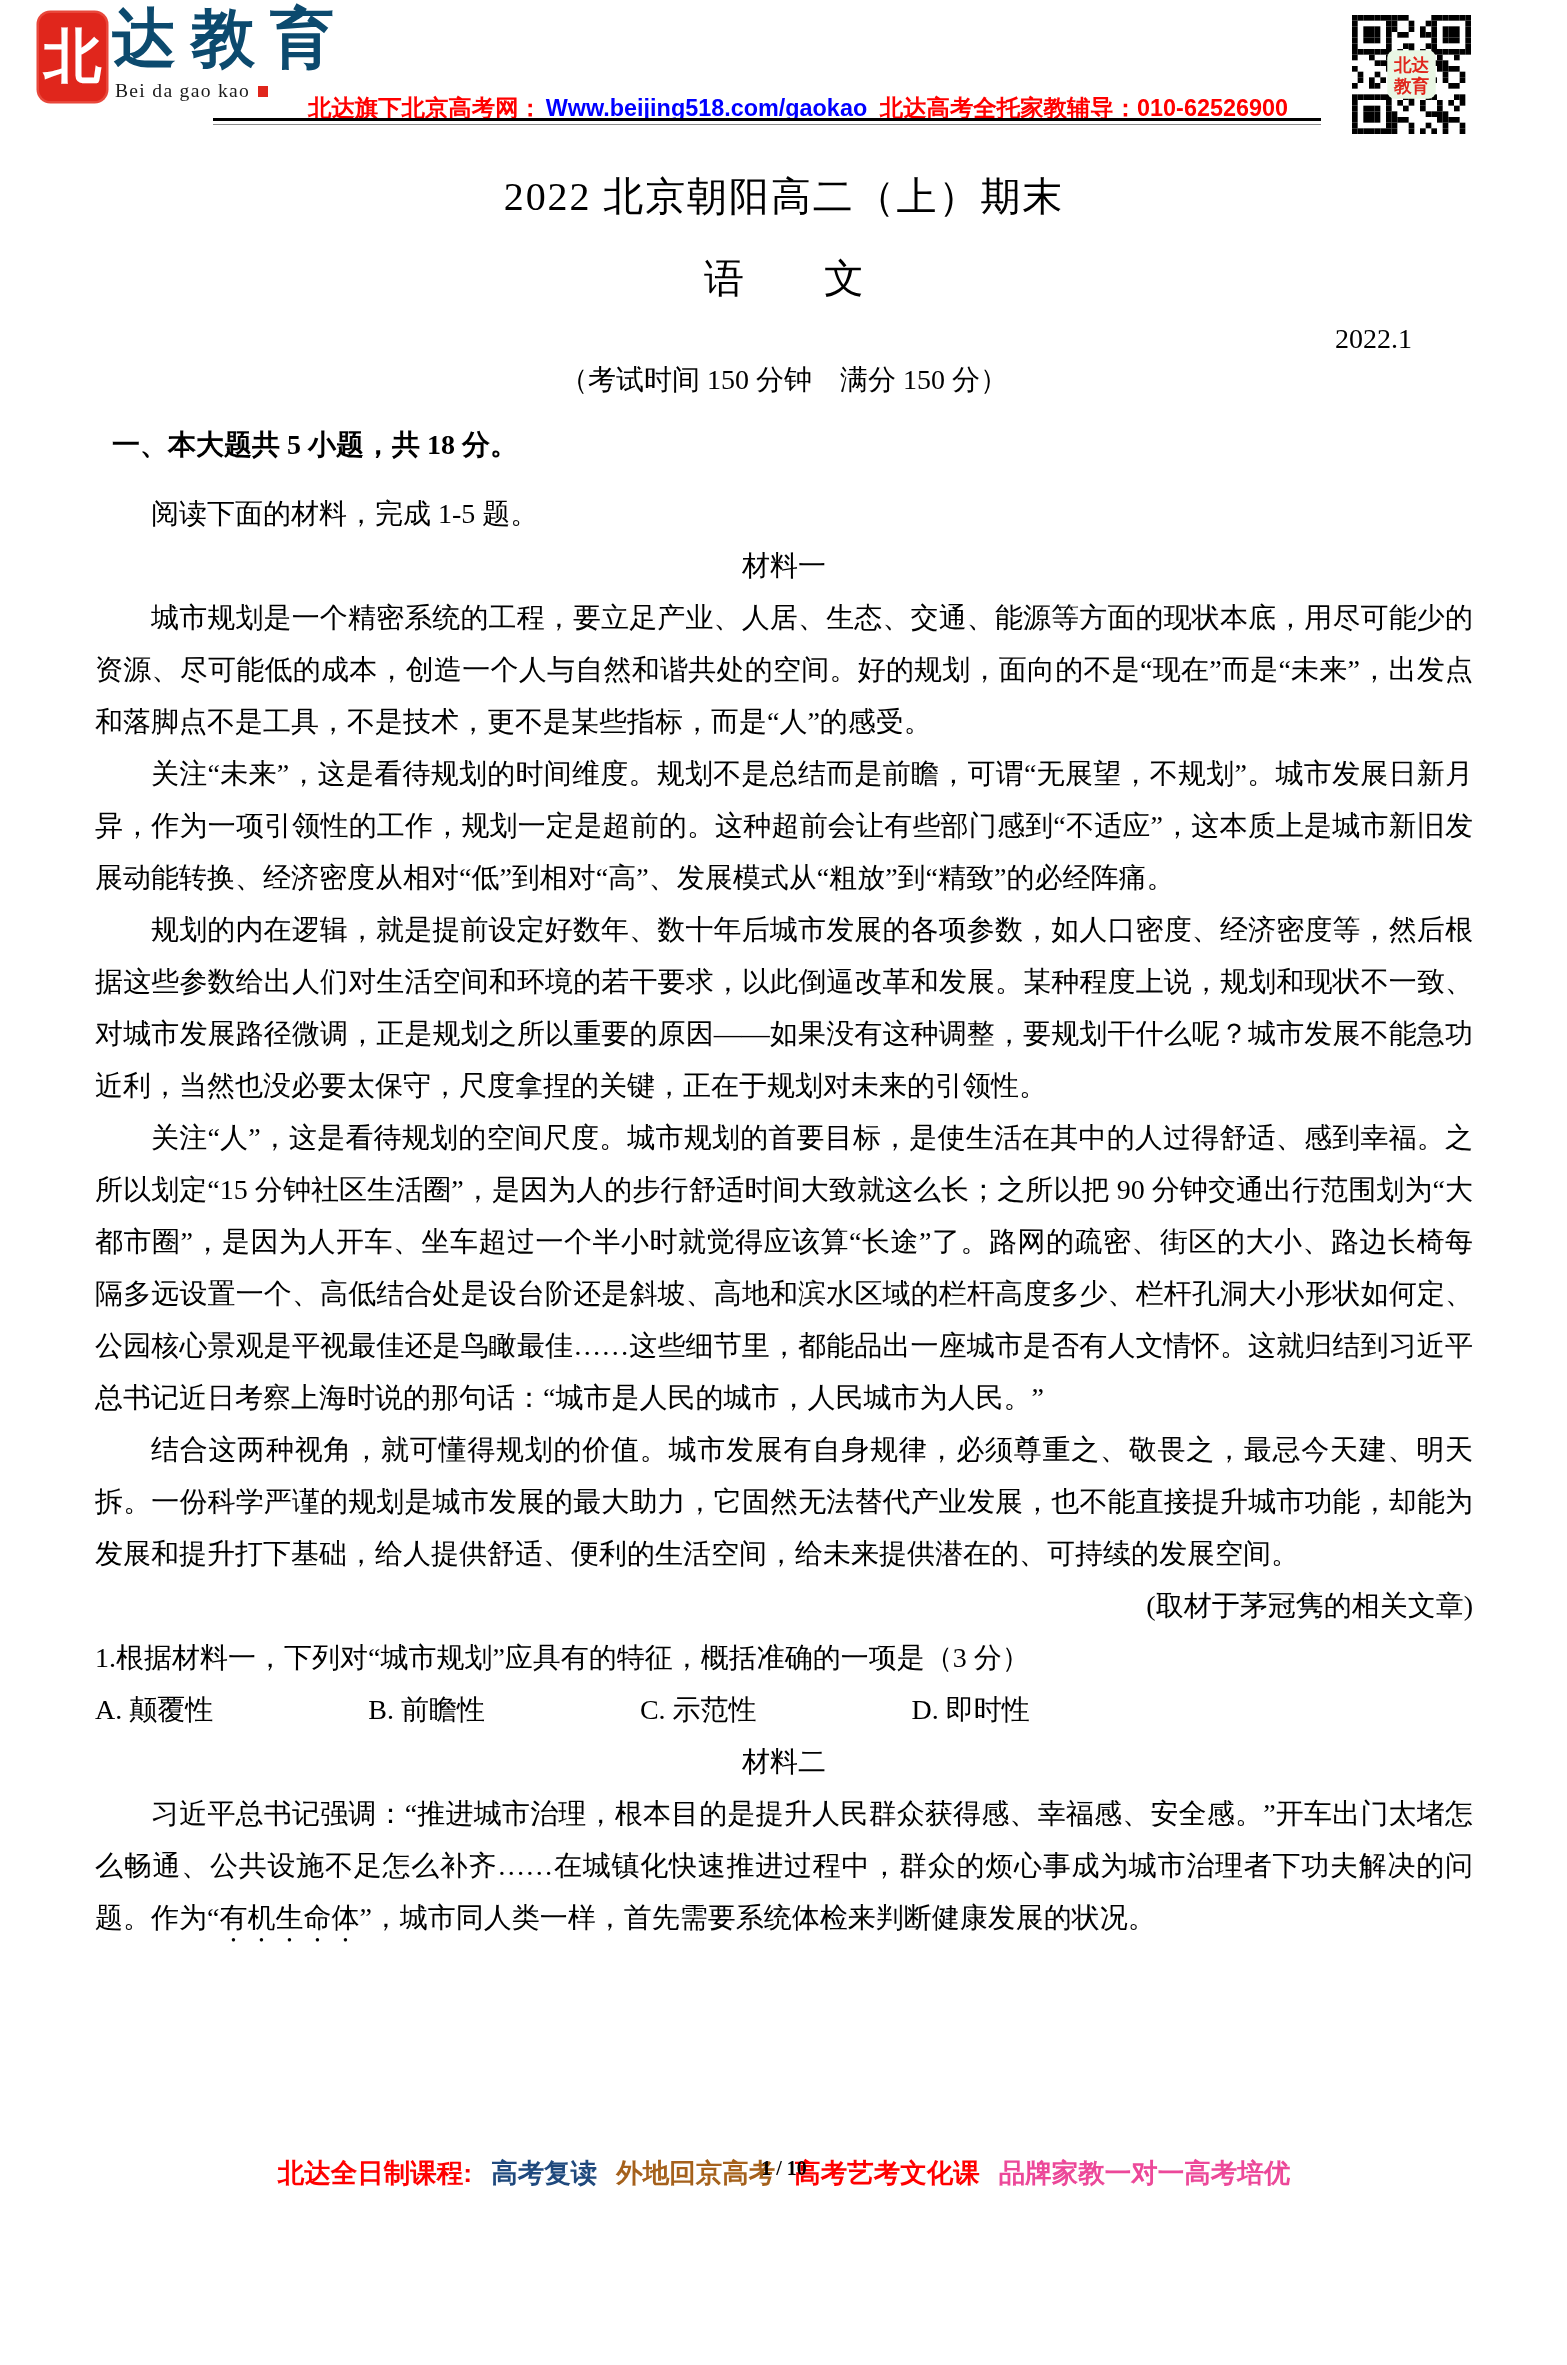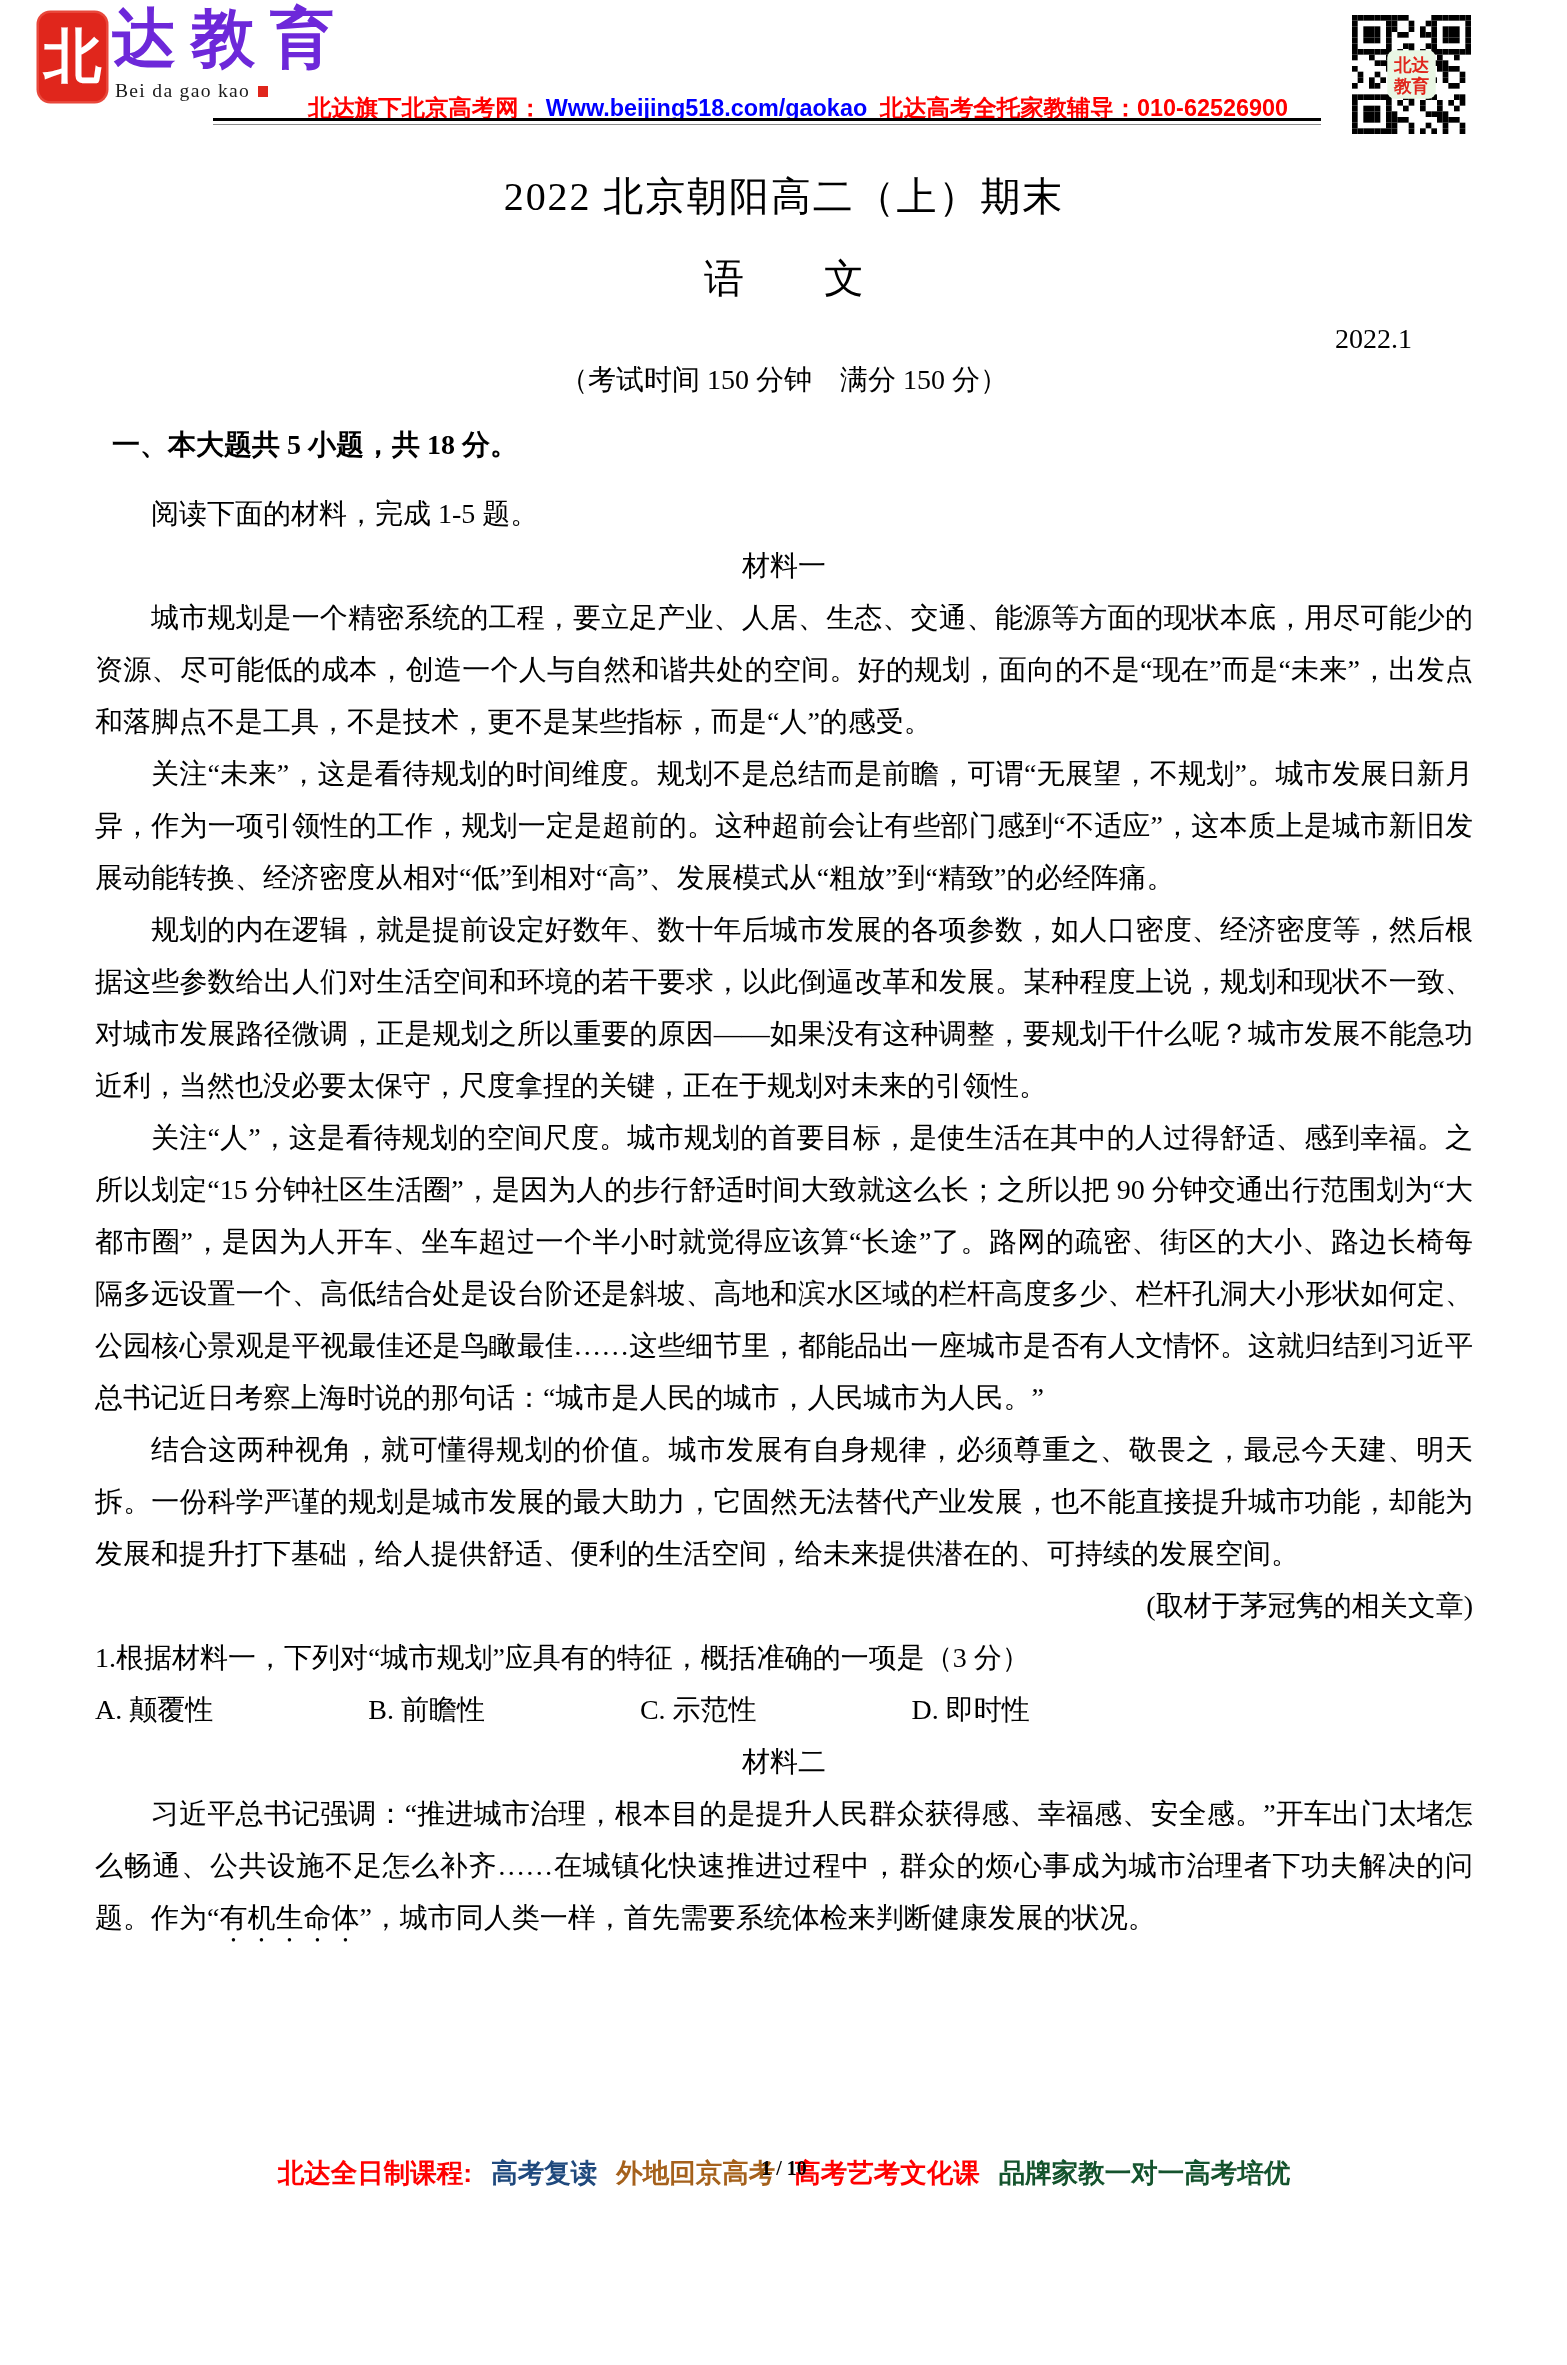--- a/index.html
+++ b/index.html
@@ -47,21 +47,21 @@
             font-weight:bold;color:#000;}
 </style>
 </head>
 <body>
 
 <div class="page">
 
   <div class="stamp">
     <span class="stamp-char">北</span>
   </div>
-  <div class="brand" style="color: #6d28d9;">达教育</div>
+  <div class="brand" style="color: #0c4a6e;">达教育</div>
   <div class="tagline">
     <span>Bei da gao kao</span><span class="sq"></span>
   </div>
 
   <div class="headline">
     <span class="red" style="color: rgb(255, 0, 0);">北达旗下北京高考网：</span><span class="link" style="color: rgb(0, 0, 255);">Www.beijing518.com/gaokao</span><span class="red" style="color: rgb(255, 0, 0);">北达高考全托家教辅导：</span><span class="red" style="color: rgb(255, 0, 0);">010-62526900</span>
   </div>
   <div class="rule"></div>
 
   <div class="qr-box">
@@ -287,18 +287,18 @@
       <span>B. 前瞻性</span>
       <span>C. 示范性</span>
       <span>D. 即时性</span>
     </p>
 
     <p class="center-heading">材料二</p>
     <p class="para"><span>习近平总书记强调：“推进城市治理，根本目的是提升人民群众获得感、幸福感、安全感。”开车出门太堵怎么畅通、公共设施不足怎么补齐……在城镇化快速推进过程中，群众的烦心事成为城市治理者下功夫解决的问题。作为“</span><span class="emph">有机生命体</span><span>”，城市同人类一样，首先需要系统体检来判断健康发展的状况。</span></p>
   </div>
 
   <div class="footer">
-    <span style="color: rgb(255, 0, 0);">北达全日制课程:</span><span style="color: rgb(31, 73, 125);">高考复读</span><span style="color: rgb(165, 97, 28);">外地回京高考</span><span style="color: rgb(255, 0, 0);">高考艺考文化课</span><span style="color: #14532d;">品牌家教一对一高考培优</span>
+    <span style="color: rgb(255, 0, 0);">北达全日制课程:</span><span style="color: rgb(31, 73, 125);">高考复读</span><span style="color: rgb(165, 97, 28);">外地回京高考</span><span style="color: rgb(255, 0, 0);">高考艺考文化课</span><span style="color: #ec4899;">品牌家教一对一高考培优</span>
   </div>
   <div class="page-num">1 / 10</div>
 
 </div>
 
 
 </body></html>

